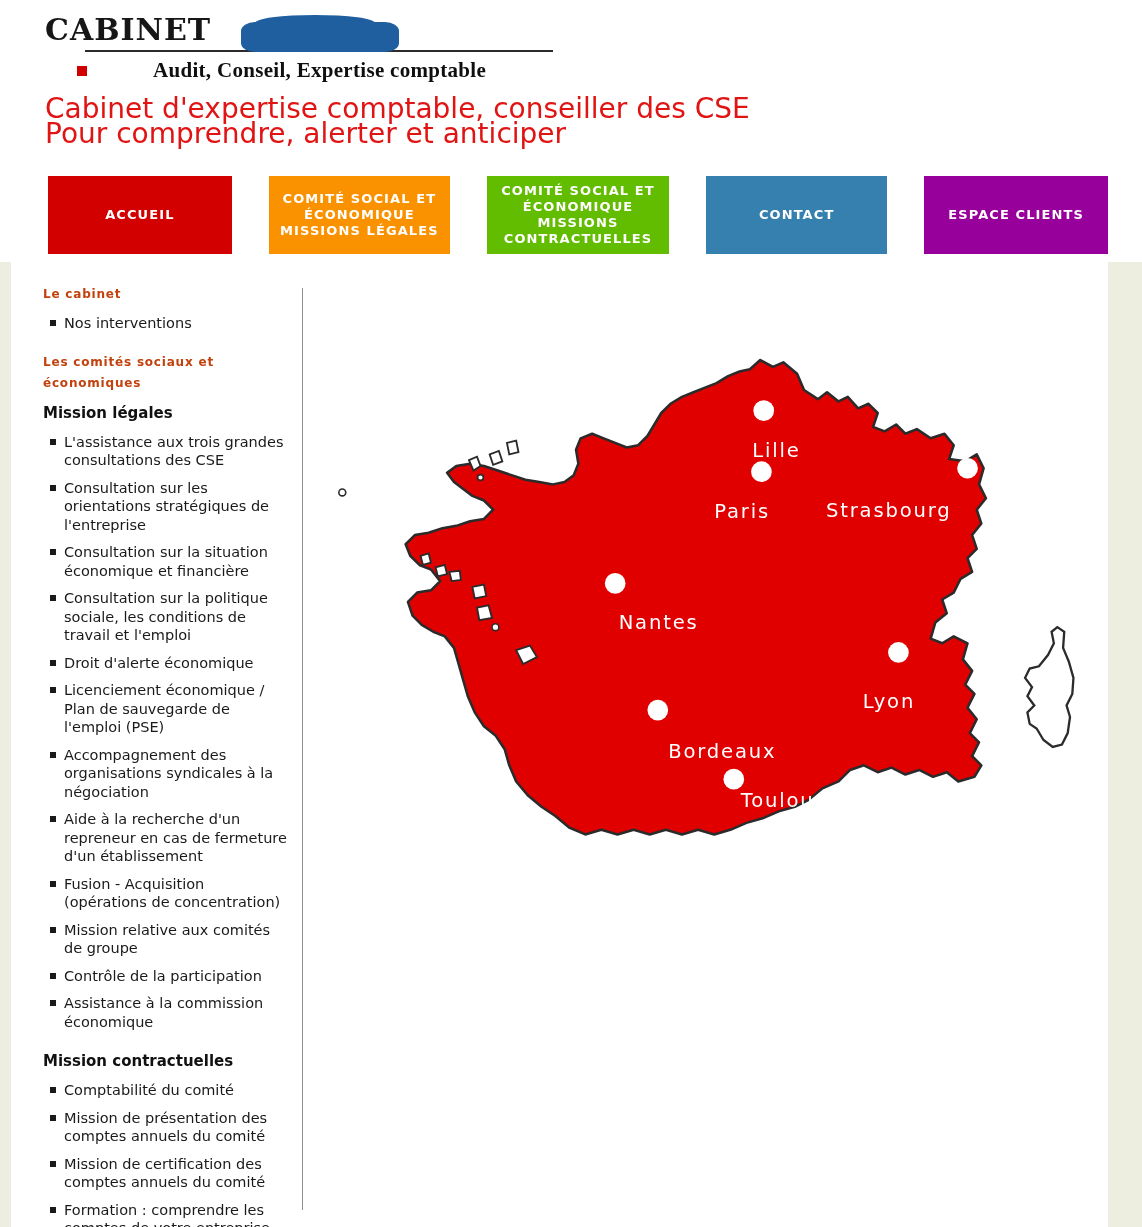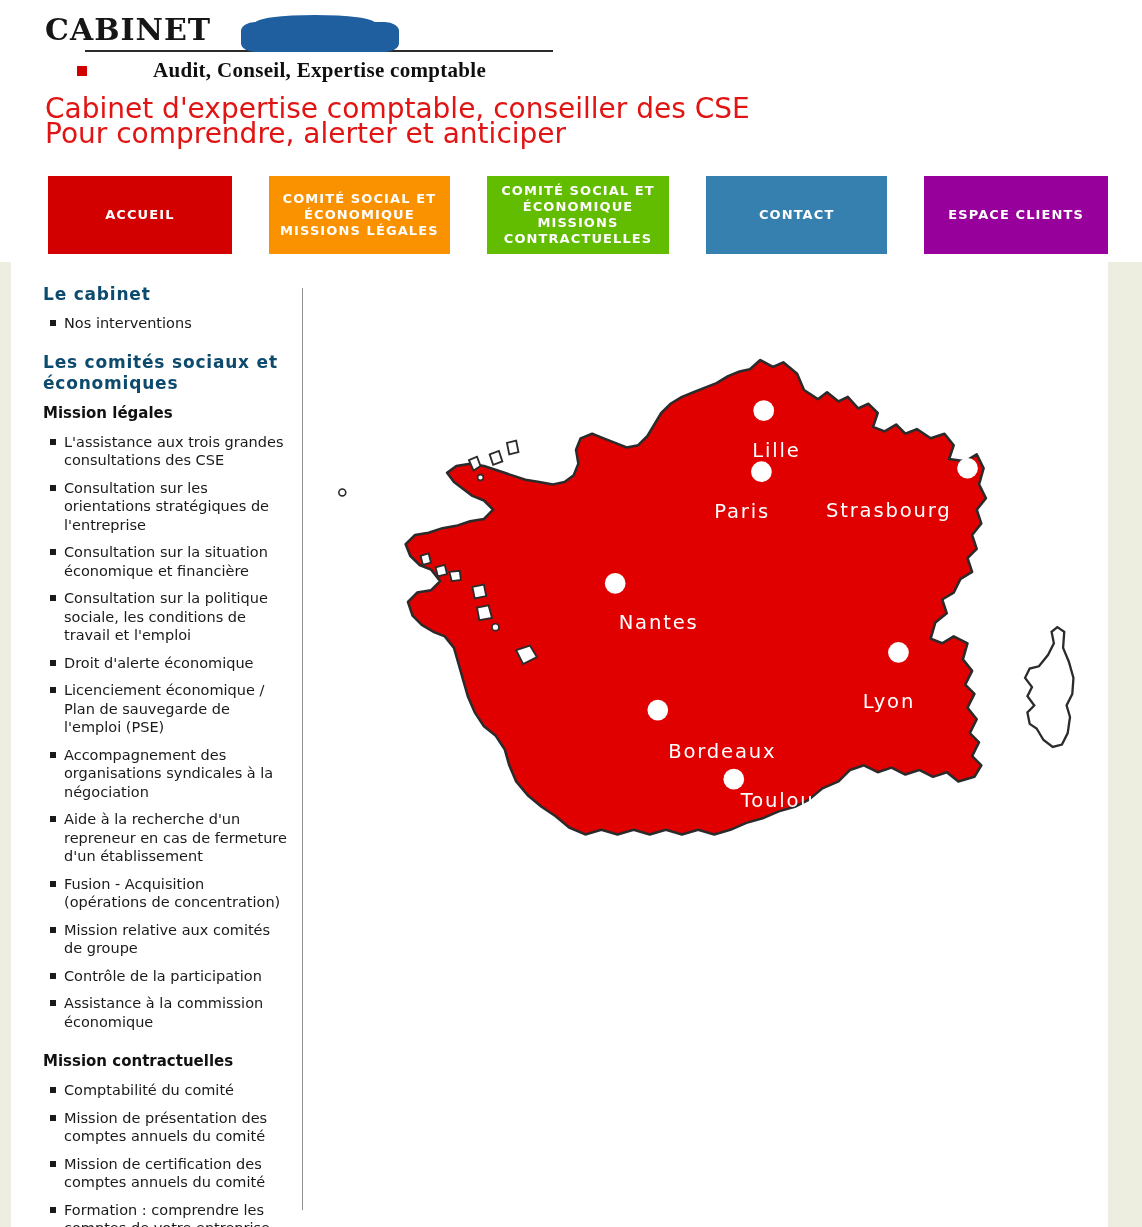--- a/index.html
+++ b/index.html
@@ -175,22 +175,22 @@
   }
 
   
   .sidebar {
     position: absolute;
     left: 32px;
     top: 30px;
     width: 248px;
   }
   .side-h {
-    color: #0c4a6e;
-    font-size: 17px;
+    color: #c2410c;
+    font-size: 12px;
     font-weight: bold;
     letter-spacing: 0.8px;
     line-height: 21px;
     margin: 0 0 9px 0;
   }
   .side-h.second { margin-top: 19px; }
   .side-sub {
     color: #111111;
     font-size: 15px;
     font-weight: bold;

